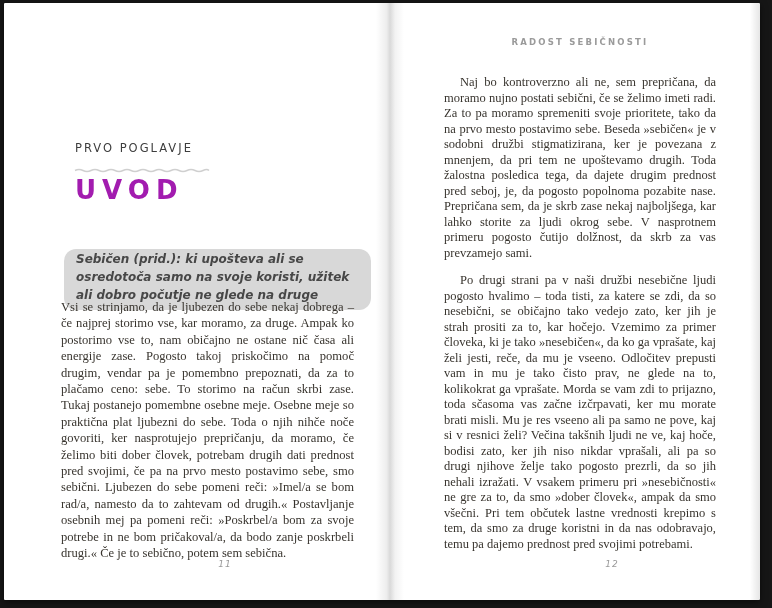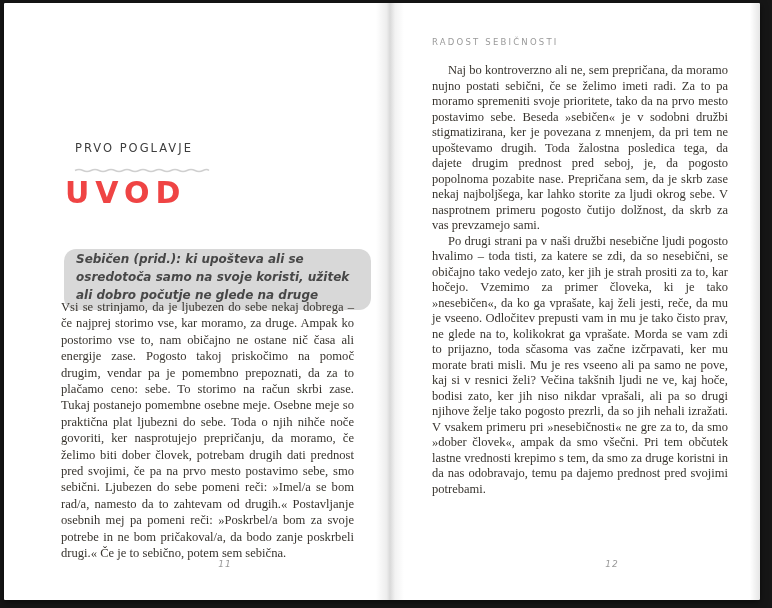--- a/index.html
+++ b/index.html
@@ -40,25 +40,25 @@
     position: absolute;
     left: 71px; top: 138px;
     font-family: "DejaVu Sans", "Liberation Sans", sans-serif;
     font-size: 11.5px; font-weight: 400;
     letter-spacing: 2px;
     color: var(--heading_text, #3d3d3d);
   }
   .wavy { position: absolute; left: 70px; top: 164px; }
   .chapter-title {
     position: absolute;
-    left: 61px; top: 172px;
+    left: 71px; top: 172px;
     font-family: "DejaVu Sans", "Liberation Sans", sans-serif;
-    font-size: 30px; font-weight: 700;
+    font-size: 26px; font-weight: 700;
     letter-spacing: 6px;
-    color: #ef4444;
+    color: #a21caf;
   }
   .defbox {
     position: absolute;
     left: 60px; top: 246px;
     width: 307px;
     box-sizing: border-box;
     padding: 1px 12px 6px 12px;
     background: var(--definition_bg, #d8d8d8);
     border-radius: 12px;
     font-family: "DejaVu Sans", "Liberation Sans", sans-serif;
@@ -88,37 +88,37 @@
     text-align: center;
     padding-left: 32px;
   }
   .pagenum.left  { left: 0;   width: 378px; }
   .pagenum.right { left: 428px; width: 296px; }
   
   .running-header {
     position: absolute;
     left: 428px; top: 34px;
     width: 296px;
-    text-align: left;
+    text-align: center;
     font-family: "DejaVu Sans", "Liberation Sans", sans-serif;
-    font-size: 8.5px; font-weight: 400;
+    font-size: 8.5px; font-weight: 700;
     letter-spacing: 2.2px;
     color: var(--muted_text, #9a9a9a);
   }
   .body-right {
     position: absolute;
     left: 428px; top: 60px;
     width: 296px;
     font-size: 12.5px;
     line-height: 15.5px;
     text-align: justify;
     color: var(--body_text, #38342e);
   }
   .body-right p {
-    margin: 0;
+    margin: 12px;
     text-indent: 16px;
   }
 </style>
 </head>
 <body>
 
 <div class="spread">
 
   <div>
     <div class="kicker">PRVO POGLAVJE</div>

